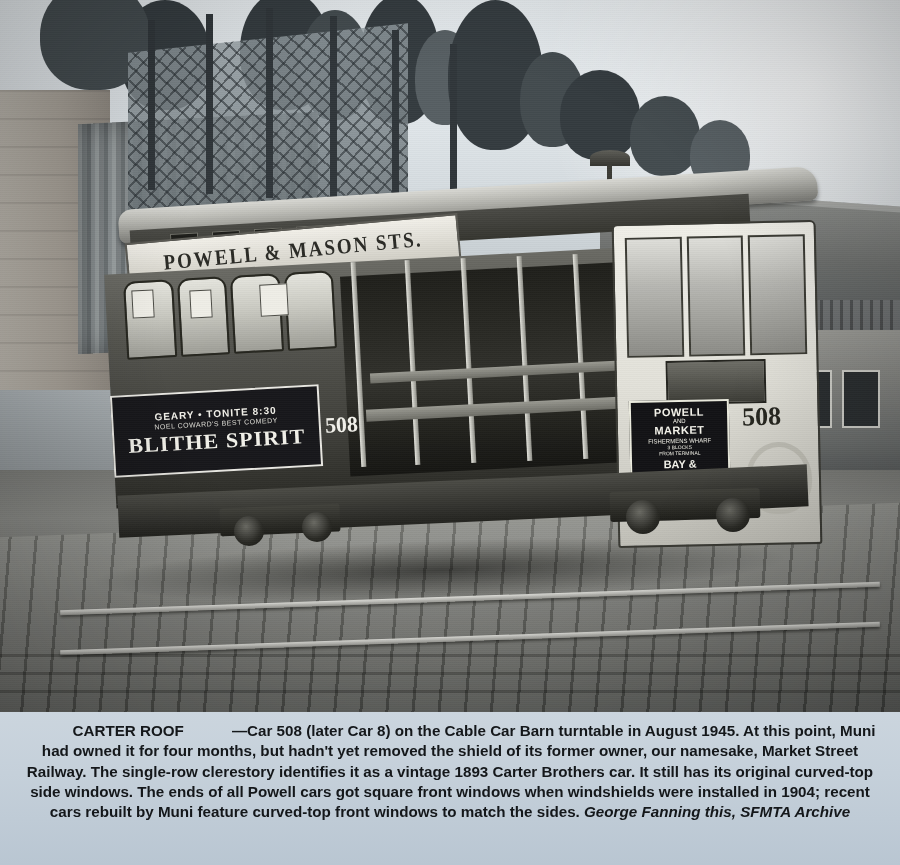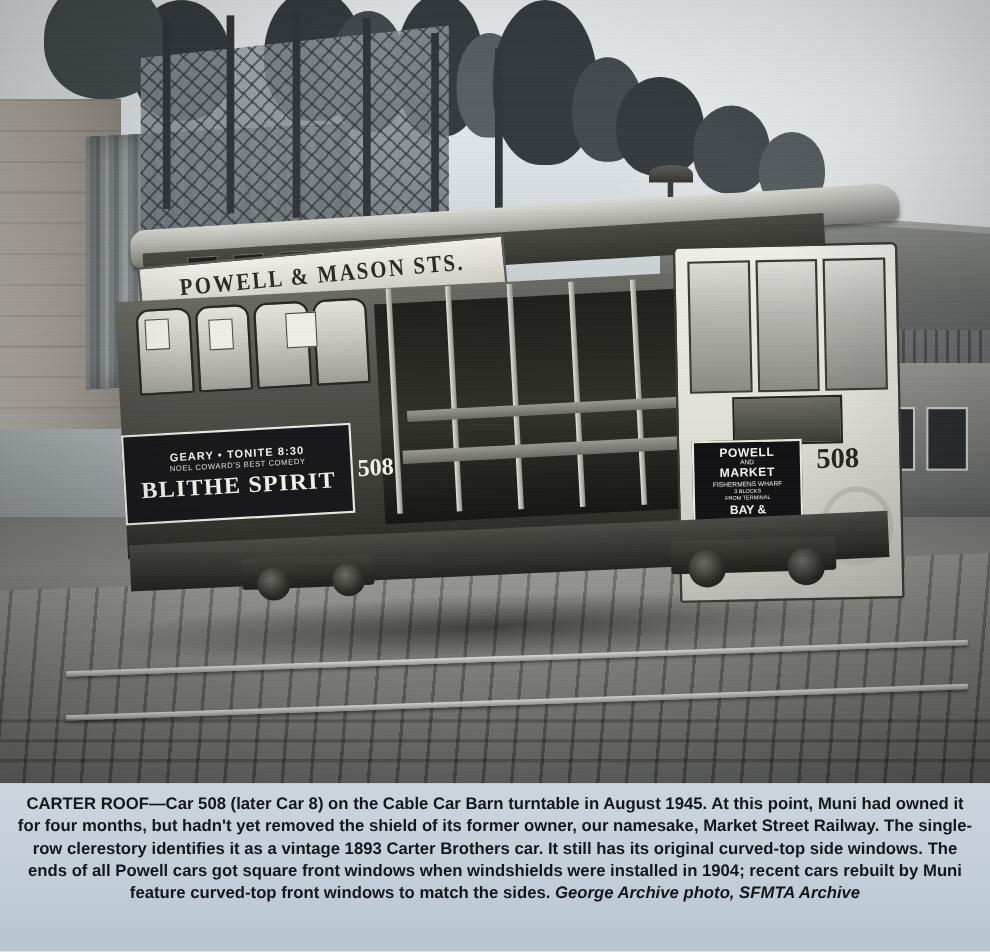--- a/index.html
+++ b/index.html
@@ -424,21 +424,21 @@
   }
   .caption p {
     margin: 0;
     font-family: "Liberation Sans", sans-serif;
     font-size: 15.2px;
     line-height: 20.3px;
     color: #14171a;
     text-align: center;
     font-weight: 700;
   }
-  .caption .lead { font-weight: 700; }
+  .caption .lead { font-weight: 700; margin-left: 48px; }
   .caption .body { font-weight: 700; }
   .credit { font-style: italic; font-weight: 700; }
 </style>
 </head>
 <body>
 
 <div class="page">
 
   <div class="photo">
     <div class="sky"></div>
@@ -572,17 +572,17 @@
 
     <div class="photo-gray"></div>
     <div class="grain"></div>
     <div class="vignette"></div>
   </div>
 
   <div class="caption">
     <p>
       <span class="lead">CARTER ROOF</span><span class="lead">—</span><span class="body">Car 508 (later Car 8) on the Cable Car Barn turntable in August 1945.</span>
       <span class="body">At this point, Muni had owned it for four months, but hadn't yet removed the shield of its former owner, our namesake, Market Street Railway. The single-row clerestory identifies it as a vintage 1893 Carter Brothers car. It still has its original curved-top side windows. The ends of all Powell cars got square front windows when windshields were installed in 1904; recent cars rebuilt by Muni feature curved-top front windows to match the sides.</span>
-      <span class="credit">George Archive photo, SFMTA Archive</span>
+      <span class="credit">George Fanning this, SFMTA Archive</span>
     </p>
   </div>
 
 </div>
 
 </body></html>

